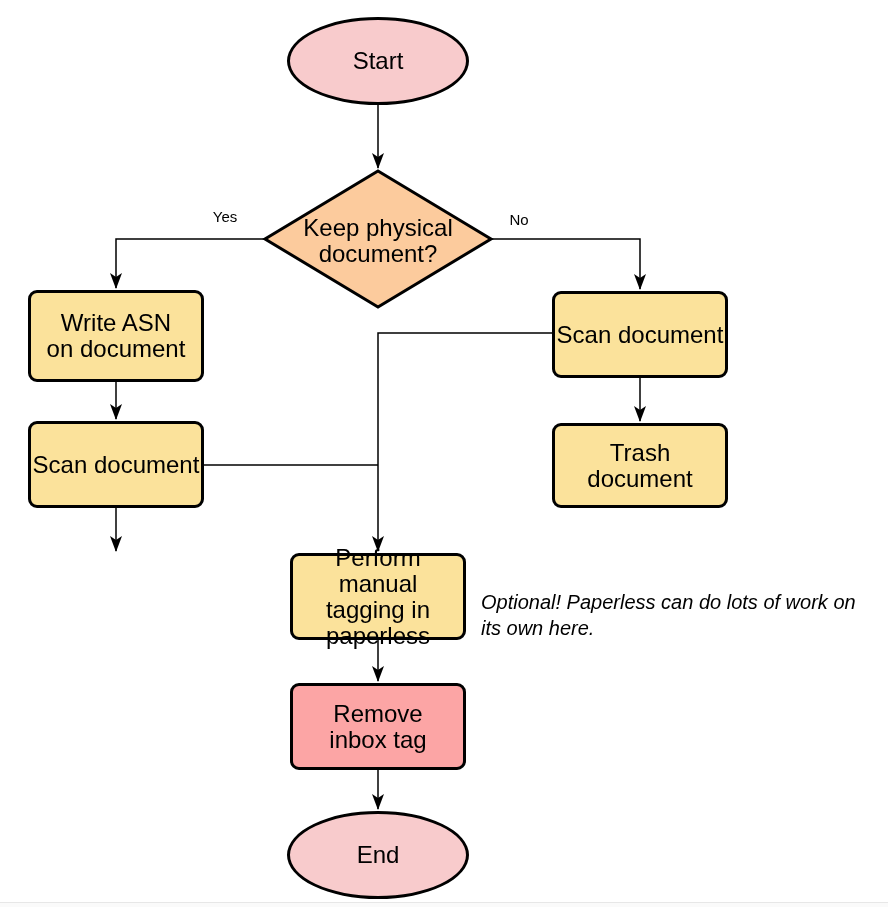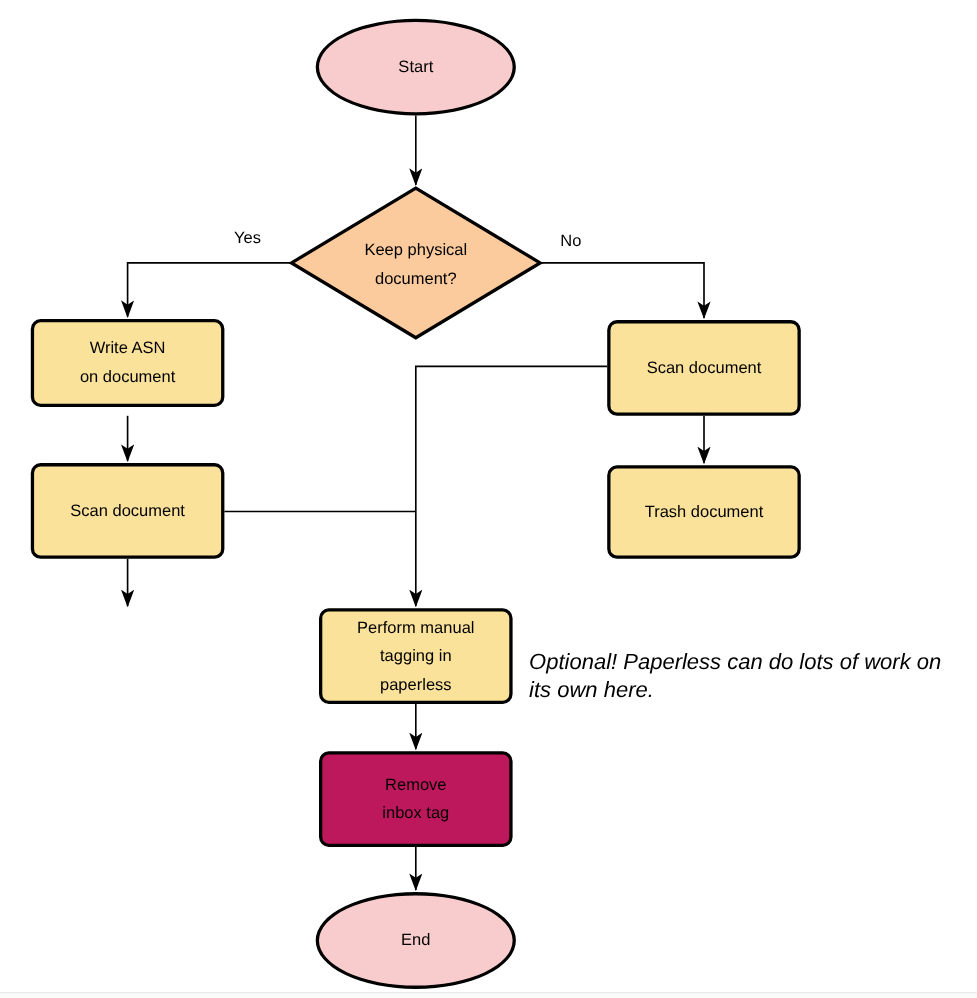--- a/index.html
+++ b/index.html
@@ -7,21 +7,21 @@
     position:relative;width:888px;height:907px;background:#ffffff;
     font-family:"Liberation Sans",sans-serif;color:#000;overflow:hidden;
   }
   svg.edges{position:absolute;left:0;top:0;}
   .node{
     position:absolute;display:flex;align-items:center;justify-content:center;
     box-sizing:border-box;border:3px solid #000;text-align:center;
   }
   .process{border-radius:9px;}
   .terminal{border-radius:50%;}
-  .label{white-space:pre-line;font-size:15px;line-height:26px;}
+  .label{white-space:pre-line;font-size:24px;line-height:26px;}
   .decision-label{
     position:absolute;display:flex;align-items:flex-end;justify-content:center;
     text-align:center;
   }
   .edge-label{position:absolute;font-size:15px;line-height:19px;text-align:center;}
   .annotation{
     position:absolute;font-style:italic;font-size:20px;line-height:26px;
     white-space:pre-line;
   }
   .bottom-strip{
@@ -58,21 +58,21 @@
 
   <div class="node terminal" style="left: 287px; top: 17px; width: 182px; height: 88px; background: rgb(248, 203, 204);">
     <span class="label">Start</span>
   </div>
 
   <div class="decision-label" style="left:278px;top:211px;width:200px;height:56px">
     <span class="label">Keep physical
 document?</span>
   </div>
 
-  <div class="node process" style="left: 28px; top: 290px; width: 176px; height: 80px; background: rgb(251, 226, 155);">
+  <div class="node process" style="left: 28px; top: 290px; width: 176px; height: 92px; background: rgb(251, 226, 155);">
     <span class="label">Write ASN
 on document</span>
   </div>
 
   <div class="node process" style="left: 28px; top: 421px; width: 176px; height: 87px; background: rgb(251, 226, 155);">
     <span class="label">Scan document</span>
   </div>
 
 
   <div class="node process" style="left: 552px; top: 291px; width: 176px; height: 87px; background: rgb(251, 226, 155);">
@@ -82,21 +82,21 @@
   <div class="node process" style="left: 290px; top: 553px; width: 176px; height: 87px; background: rgb(251, 226, 155);">
     <span class="label">Perform manual
 tagging in
 paperless</span>
   </div>
 
   <div class="node process" style="left: 552px; top: 423px; width: 176px; height: 85px; background: rgb(251, 226, 155);">
     <span class="label">Trash document</span>
   </div>
 
-  <div class="node process" style="left: 290px; top: 683px; width: 176px; height: 87px; background: #be185d;">
+  <div class="node process" style="left: 290px; top: 683px; width: 176px; height: 87px; background: #fca5a5;">
     <span class="label">Remove
 inbox tag</span>
   </div>
 
   <div class="node terminal" style="left: 287px; top: 811px; width: 182px; height: 88px; background: rgb(248, 203, 204);">
     <span class="label">End</span>
   </div>
 
   <span class="edge-label" style="left:203px;top:207px;width:44px">Yes</span>
   <span class="edge-label" style="left:497px;top:210px;width:44px">No</span>

